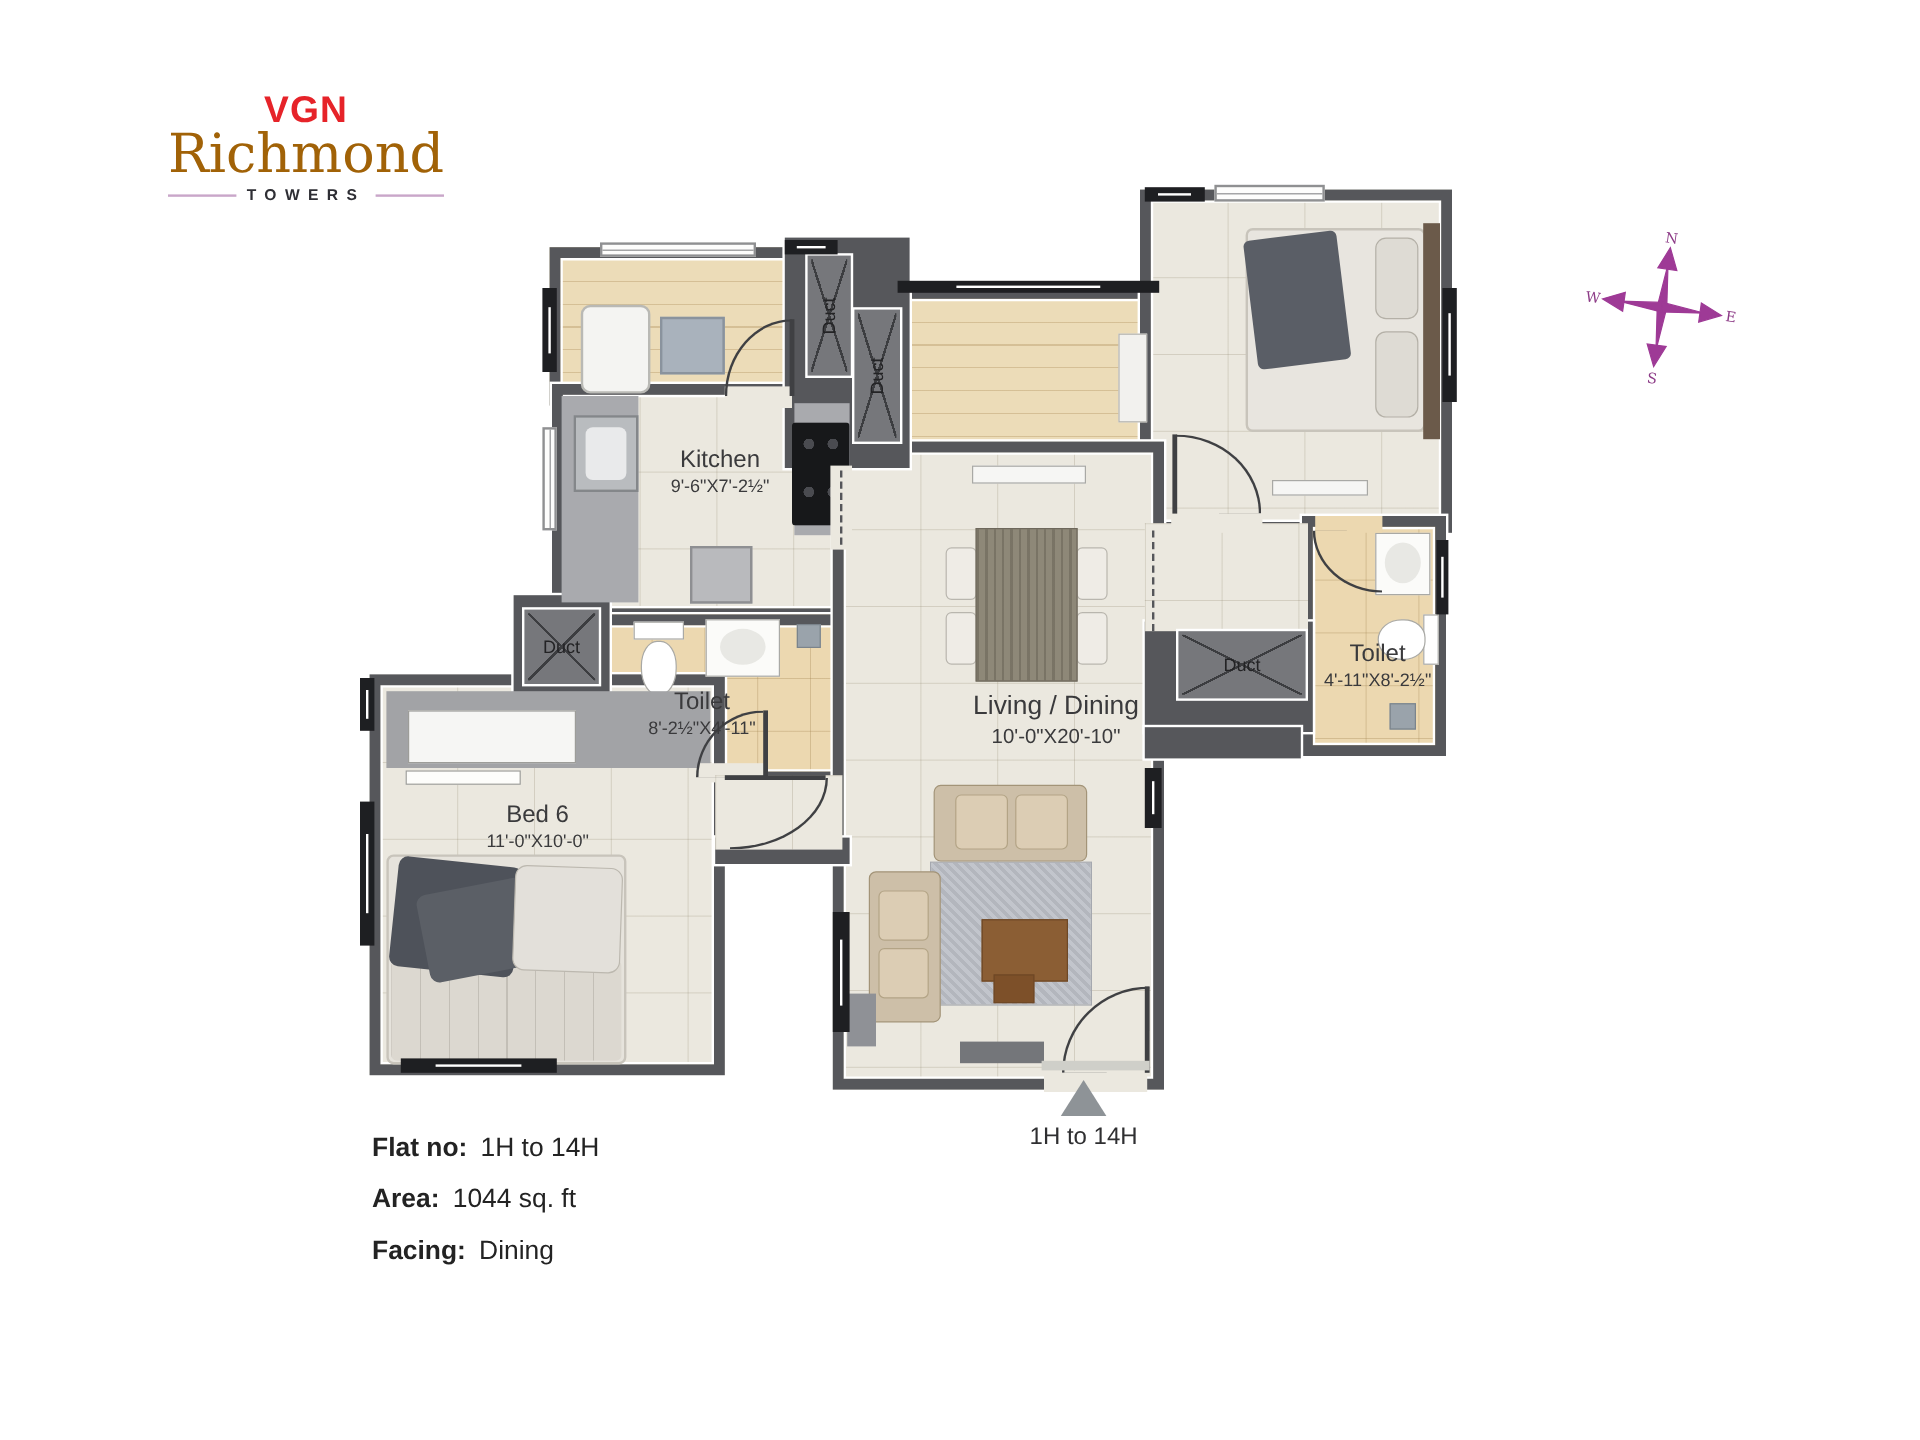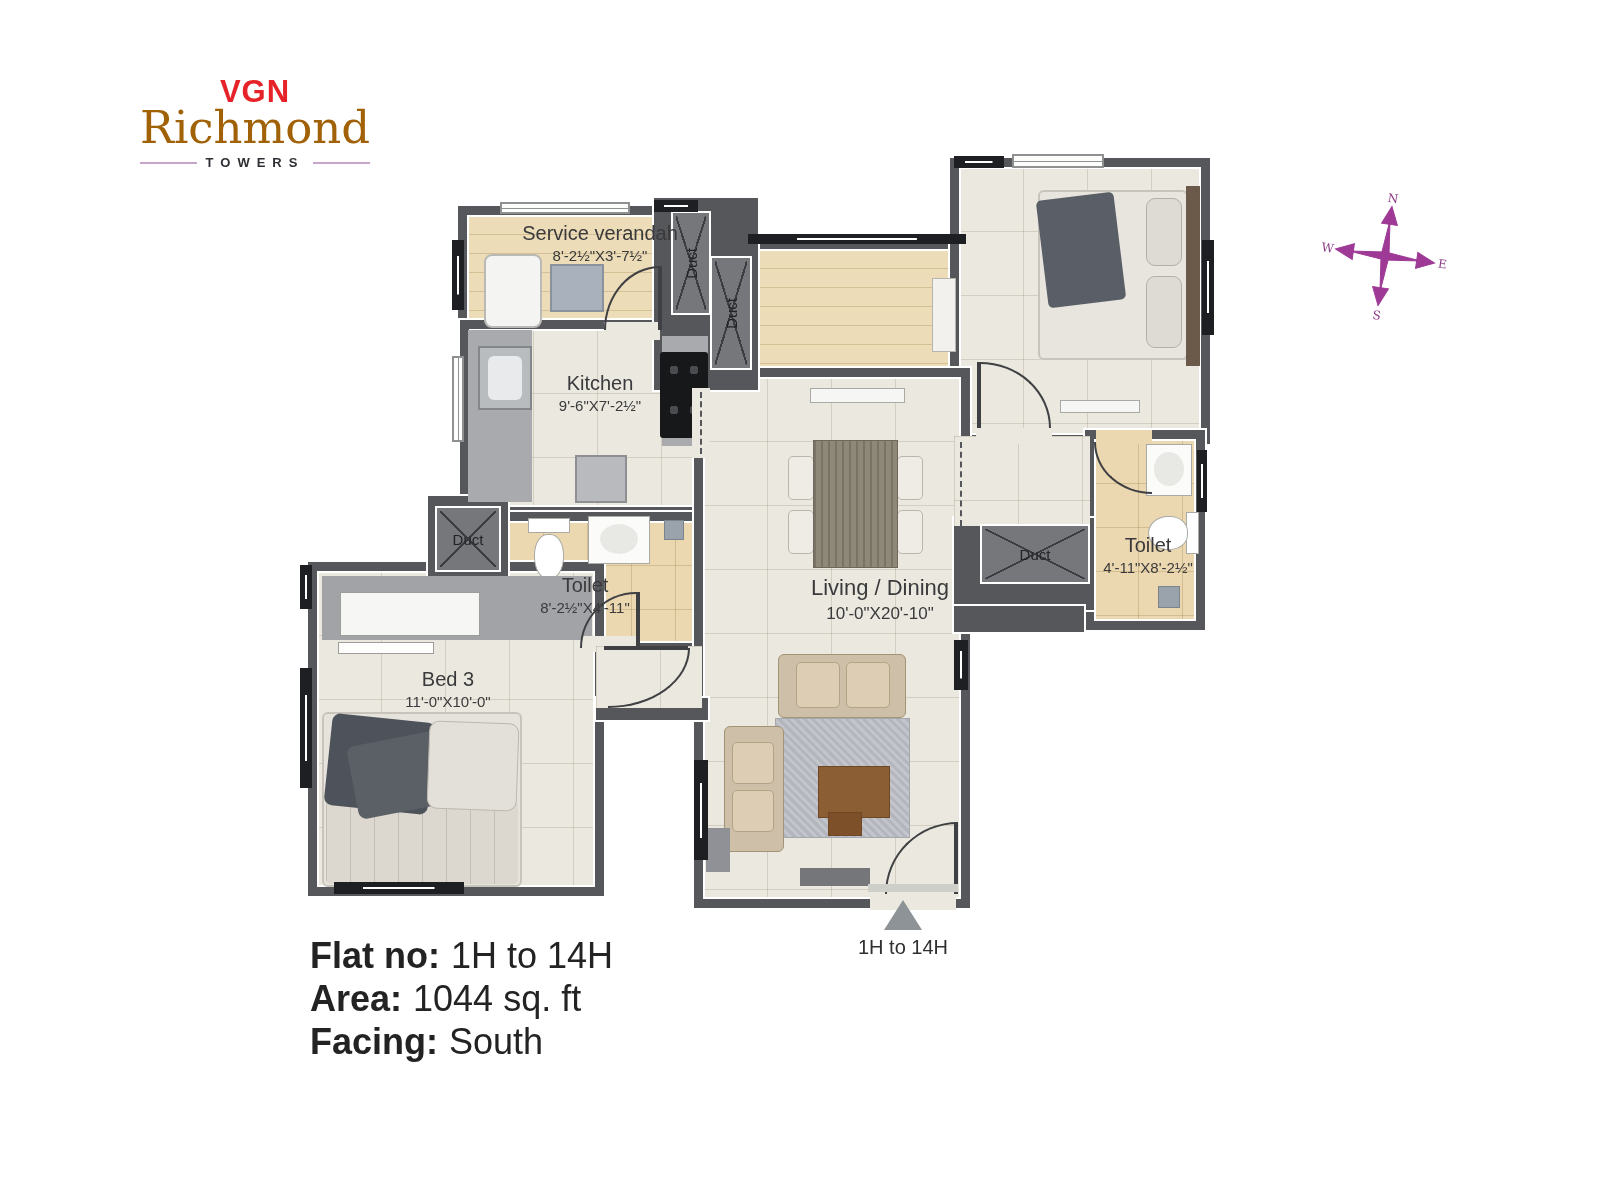--- a/index.html
+++ b/index.html
@@ -55,21 +55,21 @@
   .logo-towers .line{flex:1;height:2px;background:#c9a6c9;}
   .logo-towers .txt{color:#2e2e34;font-size:13px;letter-spacing:7px;font-weight:700;}
 
   
   .ent-tri{position:absolute;width:0;height:0;border-left:19px solid transparent;
            border-right:19px solid transparent;border-bottom:30px solid #8e9397;z-index:30;}
   .ent-lbl{position:absolute;width:140px;text-align:center;font-size:20px;color:#2f2f31;z-index:30;}
 
   
   .info{position:absolute;left:310px;top:934px;z-index:40;color:#232323;}
-  .info .row{height:43px;font-size:36px;display:flex;align-items:flex-end;}
+  .info .row{height:43px;font-size:22px;display:flex;align-items:center;}
   .info .k{font-weight:700;margin-right:11px;}
   .info .v{font-weight:400;}
 
   .compass{position:absolute;left:1305px;top:190px;z-index:40;}
 </style>
 </head>
 <body>
 
 <div class="page">
 
@@ -211,42 +211,38 @@
   <div class="fur" style="left:322px;top:576px;width:270px;height:64px;background:#a2a3a6;"></div>
   <div class="fur" style="left:340px;top:592px;width:140px;height:44px;background:#f6f6f4;border:1px solid #9d9d99;"></div>
   <div class="fur" style="left:338px;top:642px;width:96px;height:12px;background:#fdfdfb;border:1px solid #9d9d99;"></div>
   <div class="fur" style="left:322px;top:712px;width:200px;height:175px;background:#e6e3dc;border:2px solid #c8c4bb;border-radius:6px;"></div>
   <div class="fur" style="left:326px;top:800px;width:192px;height:84px;background:#dcd8d0;border-radius:5px;
        background-image:repeating-linear-gradient(90deg,rgba(120,115,105,.25) 0 1px,transparent 1px 24px);"></div>
   <div class="fur" style="left:328px;top:718px;width:104px;height:92px;background:#4e525a;border-radius:8px;transform:rotate(6deg);"></div>
   <div class="fur" style="left:352px;top:738px;width:92px;height:74px;background:#5b5f66;border-radius:8px;transform:rotate(-11deg);"></div>
   <div class="fur" style="left:428px;top:722px;width:90px;height:88px;background:#e3e0da;border:1px solid #bcb8af;border-radius:10px;transform:rotate(2deg);"></div>
 
-  <div class="rlabel" style="left:500px;top:220px;width:200px;">
-    <div class="nm">Service verandah</div>
-    <div class="dm">8'-2½"X3'-7½"</div>
-  </div>
   <div class="rlabel" style="left:500px;top:370px;width:200px;">
     <div class="nm">Kitchen</div>
     <div class="dm">9'-6"X7'-2½"</div>
   </div>
   <div class="rlabel" style="left:485px;top:572px;width:200px;">
     <div class="nm">Toilet</div>
     <div class="dm">8'-2½"X4'-11"</div>
   </div>
   <div class="rlabel" style="left:780px;top:574px;width:200px;">
     <div class="nm" style="font-size:22px;">Living / Dining</div>
     <div class="dm" style="font-size:17px;">10'-0"X20'-10"</div>
   </div>
   <div class="rlabel" style="left:1068px;top:532px;width:160px;">
     <div class="nm">Toilet</div>
     <div class="dm">4'-11"X8'-2½"</div>
   </div>
   <div class="rlabel" style="left:348px;top:666px;width:200px;">
-    <div class="nm">Bed 3</div>
+    <div class="nm">Bed 6</div>
     <div class="dm">11'-0"X10'-0"</div>
   </div>
 
   <div class="ent-tri" style="left:884px;top:900px;"></div>
   <div class="ent-lbl" style="left:833px;top:936px;">1H to 14H</div>
 
   <div class="compass">
     <svg width="160" height="140" viewBox="0 0 160 140">
       <g transform="rotate(8,80,66)" fill="#9e3a96" stroke="#9e3a96">
         <polygon points="76,66 80,30 84,66"></polygon>
@@ -269,17 +265,17 @@
     <div class="row">
       <span class="k">Flat no:</span>
       <span class="v">1H to 14H</span>
     </div>
     <div class="row">
       <span class="k">Area:</span>
       <span class="v">1044 sq. ft</span>
     </div>
     <div class="row">
       <span class="k">Facing:</span>
-      <span class="v">South</span>
+      <span class="v">Dining</span>
     </div>
   </div>
 
 </div>
 
 </body></html>

